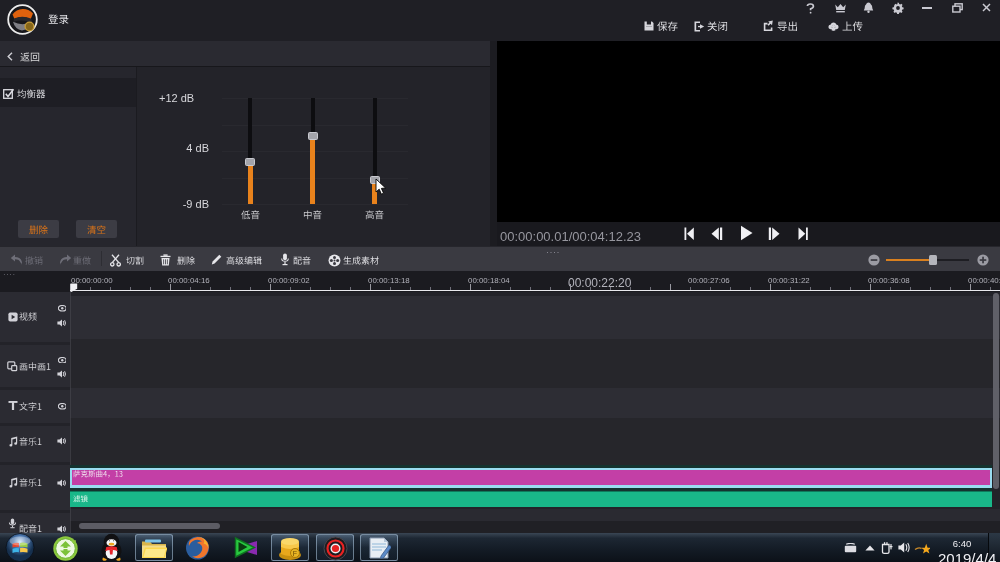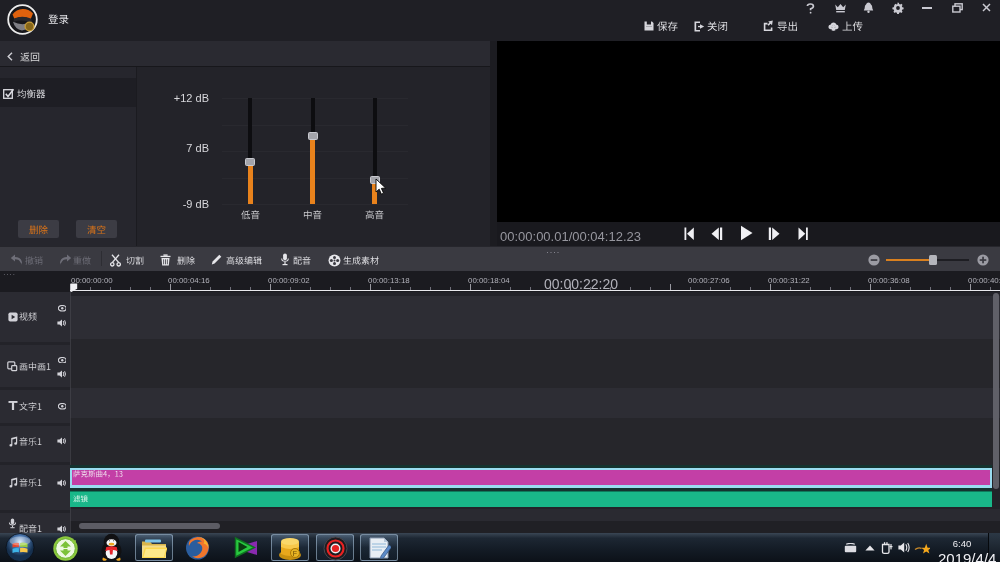--- a/index.html
+++ b/index.html
@@ -145,22 +145,22 @@
           <path d="M82 -772C137 -742 207 -695 241 -662L287 -721C252 -752 181 -796 126 -823ZM35 -506C93 -475 166 -427 201 -394L246 -453C209 -486 135 -531 78 -559ZM66 21L134 66C182 -28 240 -154 282 -261L222 -305C175 -190 111 -57 66 21ZM431 -212L793 -212L793 -134L431 -134ZM431 -268L431 -342L793 -342L793 -268ZM575 -840L575 -762L319 -762L319 -704L575 -704L575 -640L343 -640L343 -585L575 -585L575 -516L281 -516L281 -458L950 -458L950 -516L649 -516L649 -585L888 -585L888 -640L649 -640L649 -704L913 -704L913 -762L649 -762L649 -840ZM361 -400L361 79L431 79L431 -77L793 -77L793 -5C793 7 788 11 774 12C760 13 712 13 662 11C671 29 680 57 684 76C755 76 800 76 828 64C856 53 864 33 864 -4L864 -400Z"></path>
           <path transform="translate(1000,0)" d="M564 -537C666 -484 802 -405 869 -357L919 -415C848 -462 710 -537 611 -587ZM384 -590C307 -523 203 -455 85 -413L129 -348C246 -398 356 -474 436 -544ZM77 -22L77 46L927 46L927 -22L538 -22L538 -275L825 -275L825 -343L182 -343L182 -275L459 -275L459 -22ZM424 -824C440 -792 459 -752 473 -718L76 -718L76 -492L150 -492L150 -649L849 -649L849 -517L926 -517L926 -718L565 -718C550 -755 524 -807 502 -846Z"></path>
         </g>
       </svg>
     </div>
 <div style="position:absolute;left:222px;top:98px;width:186px;height:1px;background:#29292f;"></div>
 <div style="position:absolute;left:222px;top:124.5px;width:186px;height:1px;background:#29292f;"></div>
 <div style="position:absolute;left:222px;top:151px;width:186px;height:1px;background:#29292f;"></div>
 <div style="position:absolute;left:222px;top:177.5px;width:186px;height:1px;background:#29292f;"></div>
 <div style="position:absolute;left:222px;top:204px;width:186px;height:1px;background:#29292f;"></div>
-<div style="position:absolute;left:159px;top:92.5px;font-size:11px;color:#d8d8dc;white-space:nowrap;line-height:1;width:50px;text-align:right;">+12 dB</div>
-<div style="position:absolute;left:159px;top:143px;font-size:11px;color:#d8d8dc;white-space:nowrap;line-height:1;width:50px;text-align:right;">7 dB</div>
+<div style="position:absolute;left:159px;top:92.5px;font-size:11px;color:#d8d8dc;white-space:nowrap;line-height:1;width:50px;">+12 dB</div>
+<div style="position:absolute;left:159px;top:143px;font-size:11px;color:#d8d8dc;white-space:nowrap;line-height:1;width:50px;text-align:right;">4 dB</div>
 <div style="position:absolute;left:159px;top:198.5px;font-size:11px;color:#d8d8dc;white-space:nowrap;line-height:1;width:50px;text-align:right;">-9 dB</div>
 <div style="position:absolute;left:248px;top:98px;width:4px;height:106px;background:#0d0d10;"></div>
 <div style="position:absolute;left:247.5px;top:162px;width:5px;height:42px;background:#e8821c;"></div>
 <div style="position:absolute;left:245px;top:158px;width:10px;height:8px;background:#a3a4aa;border:1px solid #c8c9cf;border-radius:1.5px;box-sizing:border-box;"></div>
 <div style="position:absolute;left:240.5px;top:210px;line-height:0;">
       <svg width="19.0" height="9.5" style="overflow:visible;">
         <g fill="#cfcfd3" transform="translate(0,8.4) scale(0.009500)">
           <path d="M578 -131C612 -69 651 14 666 64L725 43C707 -7 667 -88 633 -148ZM265 -836C210 -680 119 -526 22 -426C36 -409 57 -369 64 -351C100 -389 135 -434 168 -484L168 78L239 78L239 -601C276 -670 309 -743 336 -815ZM363 84C380 73 407 62 590 9C588 -6 587 -35 588 -54L447 -18L447 -385L676 -385C706 -115 765 69 874 71C913 72 948 28 967 -124C954 -130 925 -148 912 -162C905 -69 892 -17 873 -18C818 -21 774 -169 749 -385L951 -385L951 -456L741 -456C733 -540 727 -631 724 -727C792 -742 856 -759 910 -778L846 -838C737 -796 545 -757 376 -732L377 -731L376 -40C376 -2 352 14 335 21C346 36 359 66 363 84ZM669 -456L447 -456L447 -676C515 -686 585 -698 653 -712C657 -622 662 -536 669 -456Z"></path>
           <path transform="translate(1000,0)" d="M435 -833C450 -808 464 -777 474 -749L112 -749L112 -681L897 -681L897 -749L558 -749C548 -780 530 -819 509 -848ZM248 -659C274 -616 297 -557 306 -514L55 -514L55 -446L946 -446L946 -514L693 -514C718 -556 743 -611 766 -659L685 -679C668 -631 638 -561 613 -514L349 -514L385 -523C376 -565 351 -628 319 -675ZM267 -130L740 -130L740 -21L267 -21ZM267 -190L267 -294L740 -294L740 -190ZM193 -358L193 81L267 81L267 43L740 43L740 79L818 79L818 -358Z"></path>
         </g>
@@ -348,21 +348,21 @@
     <div style="position:absolute;left:390px;top:287px;width:1px;height:3px;background:#70707a;"></div>
     <div style="position:absolute;left:410px;top:287px;width:1px;height:3px;background:#70707a;"></div>
     <div style="position:absolute;left:430px;top:287px;width:1px;height:3px;background:#70707a;"></div>
     <div style="position:absolute;left:450px;top:287px;width:1px;height:3px;background:#70707a;"></div>
     <div style="position:absolute;left:468px;top:276px;font-size:7.9px;color:#b2b2ba;white-space:nowrap;">00:00:18:04</div>
     <div style="position:absolute;left:470px;top:284px;width:1px;height:6px;background:#9a9aa2;"></div>
     <div style="position:absolute;left:490px;top:287px;width:1px;height:3px;background:#70707a;"></div>
     <div style="position:absolute;left:510px;top:287px;width:1px;height:3px;background:#70707a;"></div>
     <div style="position:absolute;left:530px;top:287px;width:1px;height:3px;background:#70707a;"></div>
     <div style="position:absolute;left:550px;top:287px;width:1px;height:3px;background:#70707a;"></div>
-    <div style="position:absolute;left:544px;top:276px;font-size:14px;color:#b2b2ba;white-space:nowrap;text-align:center;">00:00:22:20</div>
+    <div style="position:absolute;left:568px;top:276px;font-size:12px;color:#b2b2ba;white-space:nowrap;text-align:center;">00:00:22:20</div>
     <div style="position:absolute;left:570px;top:284px;width:1px;height:6px;background:#9a9aa2;"></div>
     <div style="position:absolute;left:590px;top:287px;width:1px;height:3px;background:#70707a;"></div>
     <div style="position:absolute;left:610px;top:287px;width:1px;height:3px;background:#70707a;"></div>
     <div style="position:absolute;left:630px;top:287px;width:1px;height:3px;background:#70707a;"></div>
     <div style="position:absolute;left:650px;top:287px;width:1px;height:3px;background:#70707a;"></div>
     <div style="position:absolute;left:668px;top:276px;font-size:7.9px;color:#b2b2ba;white-space:nowrap;margin-left:20px;">00:00:27:06</div>
     <div style="position:absolute;left:670px;top:284px;width:1px;height:6px;background:#9a9aa2;"></div>
     <div style="position:absolute;left:690px;top:287px;width:1px;height:3px;background:#70707a;"></div>
     <div style="position:absolute;left:710px;top:287px;width:1px;height:3px;background:#70707a;"></div>
     <div style="position:absolute;left:730px;top:287px;width:1px;height:3px;background:#70707a;"></div>

